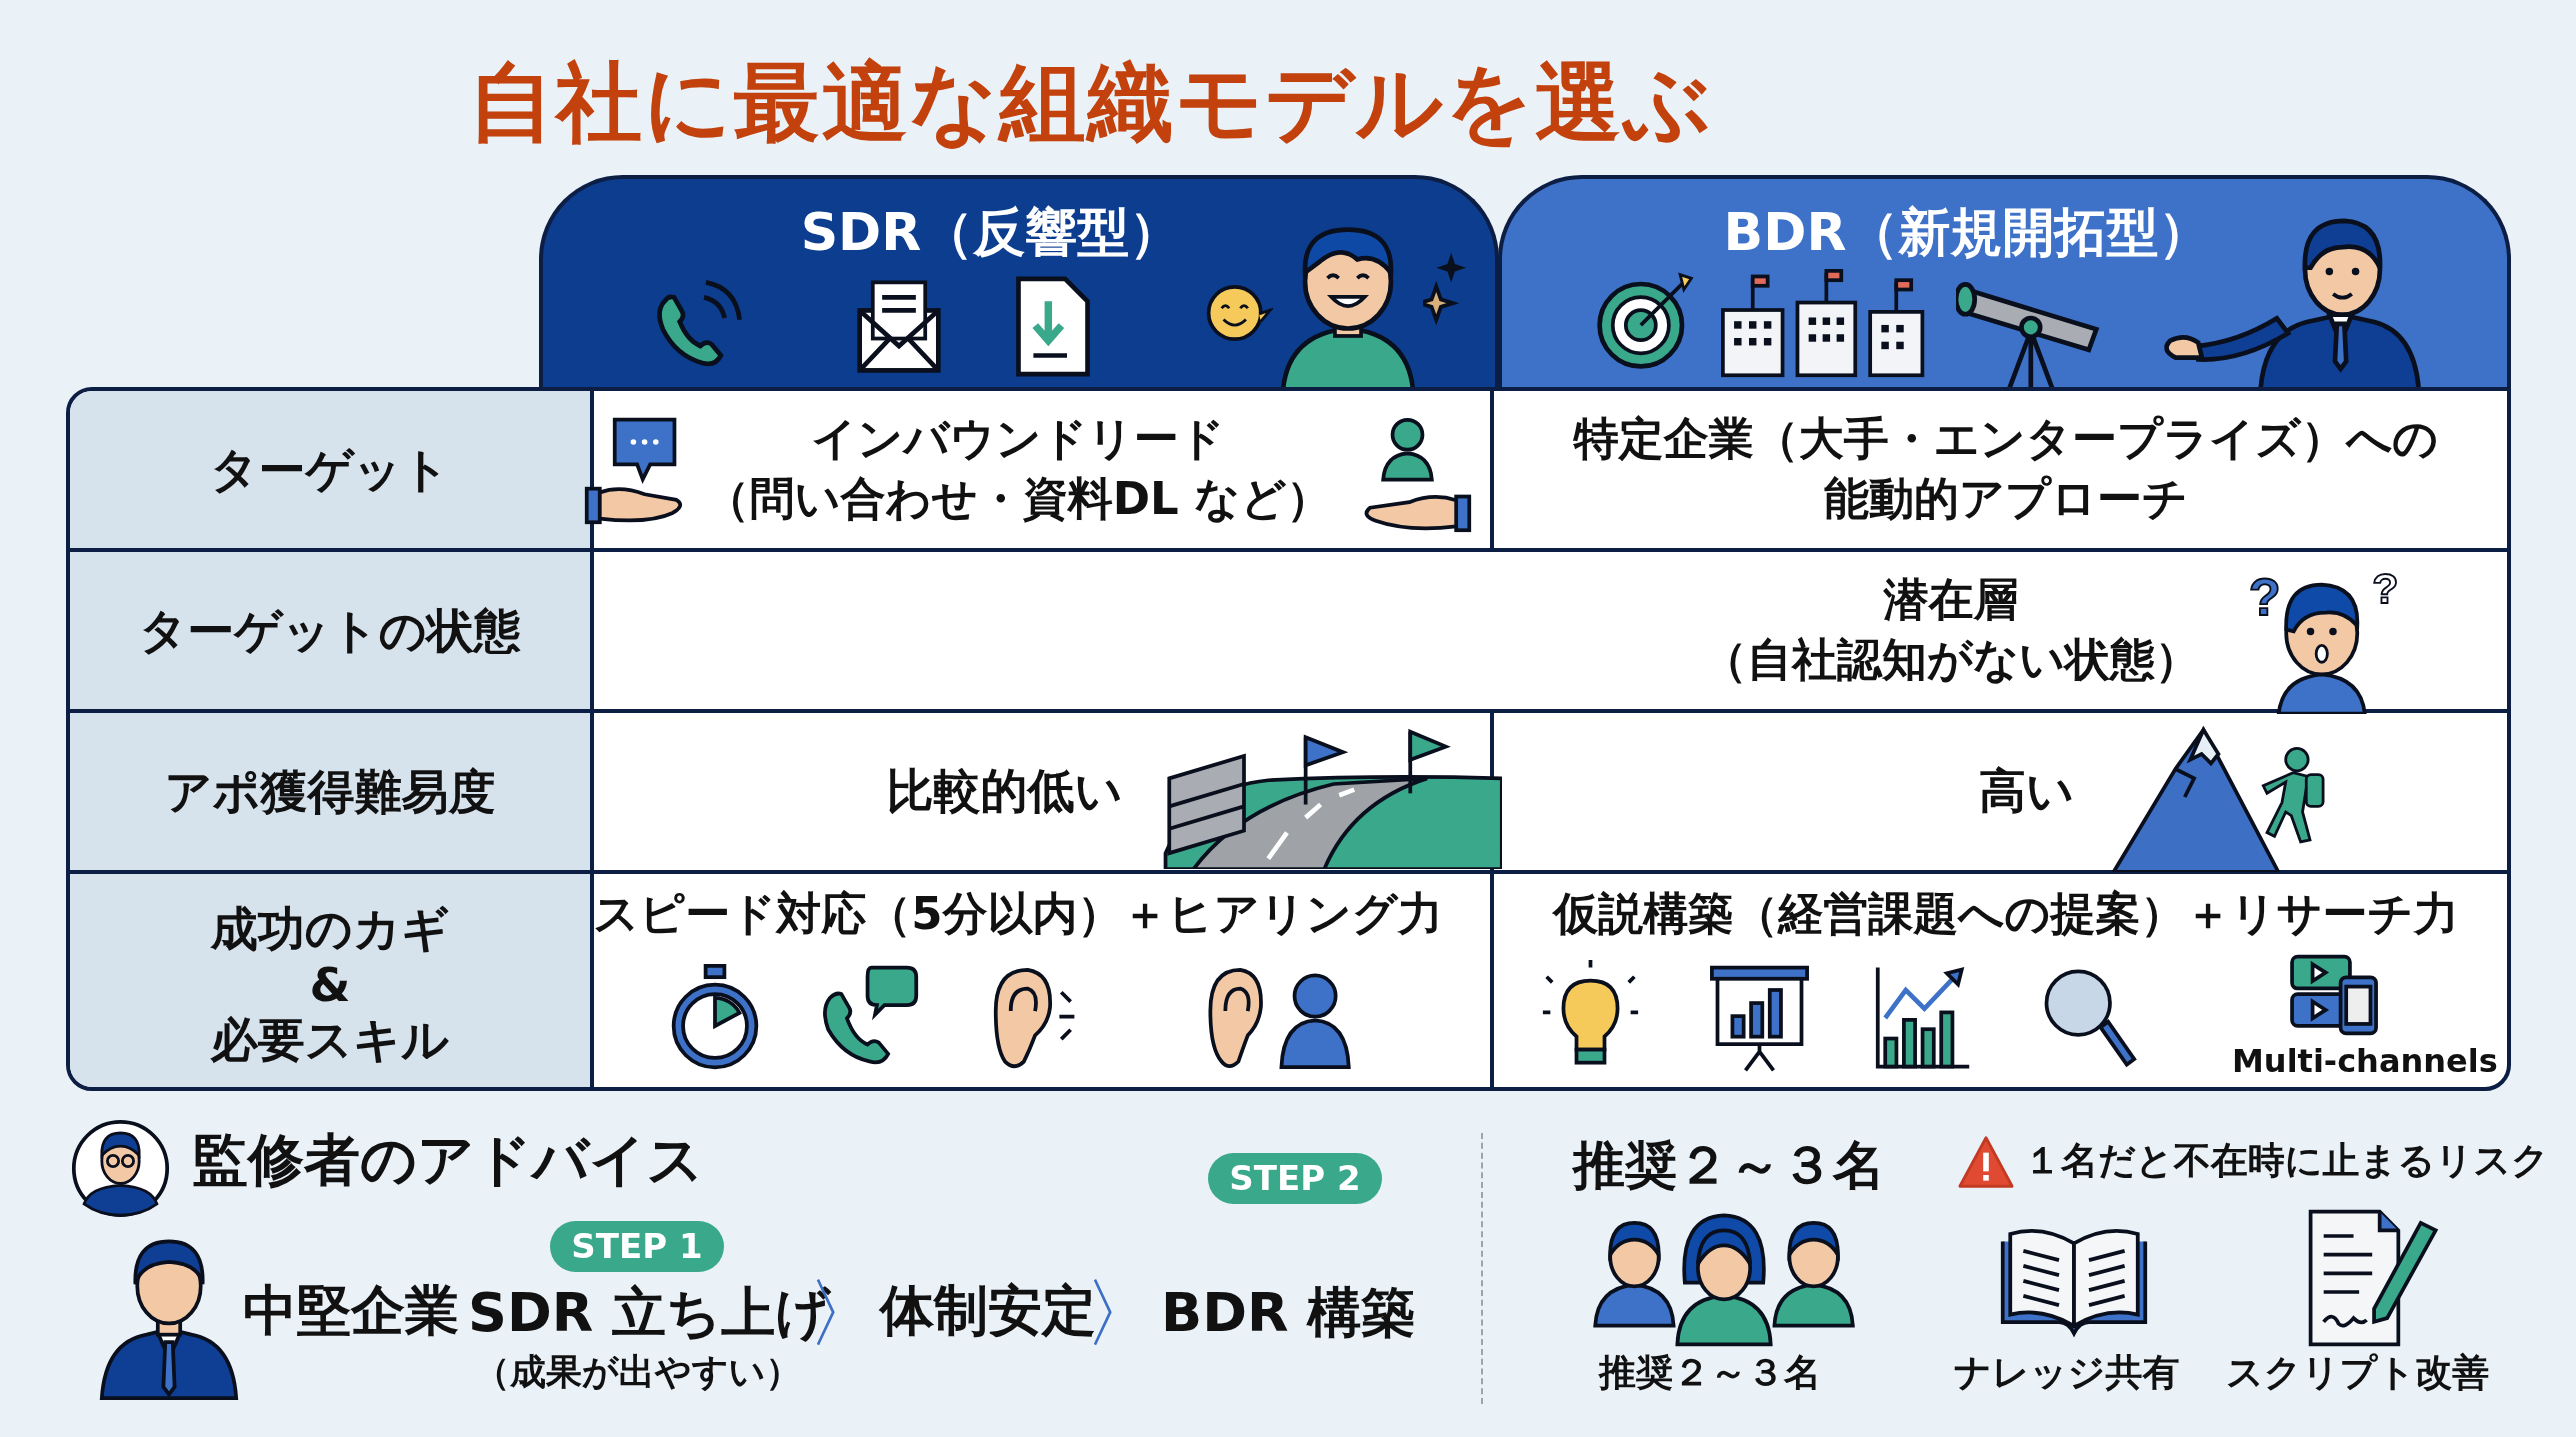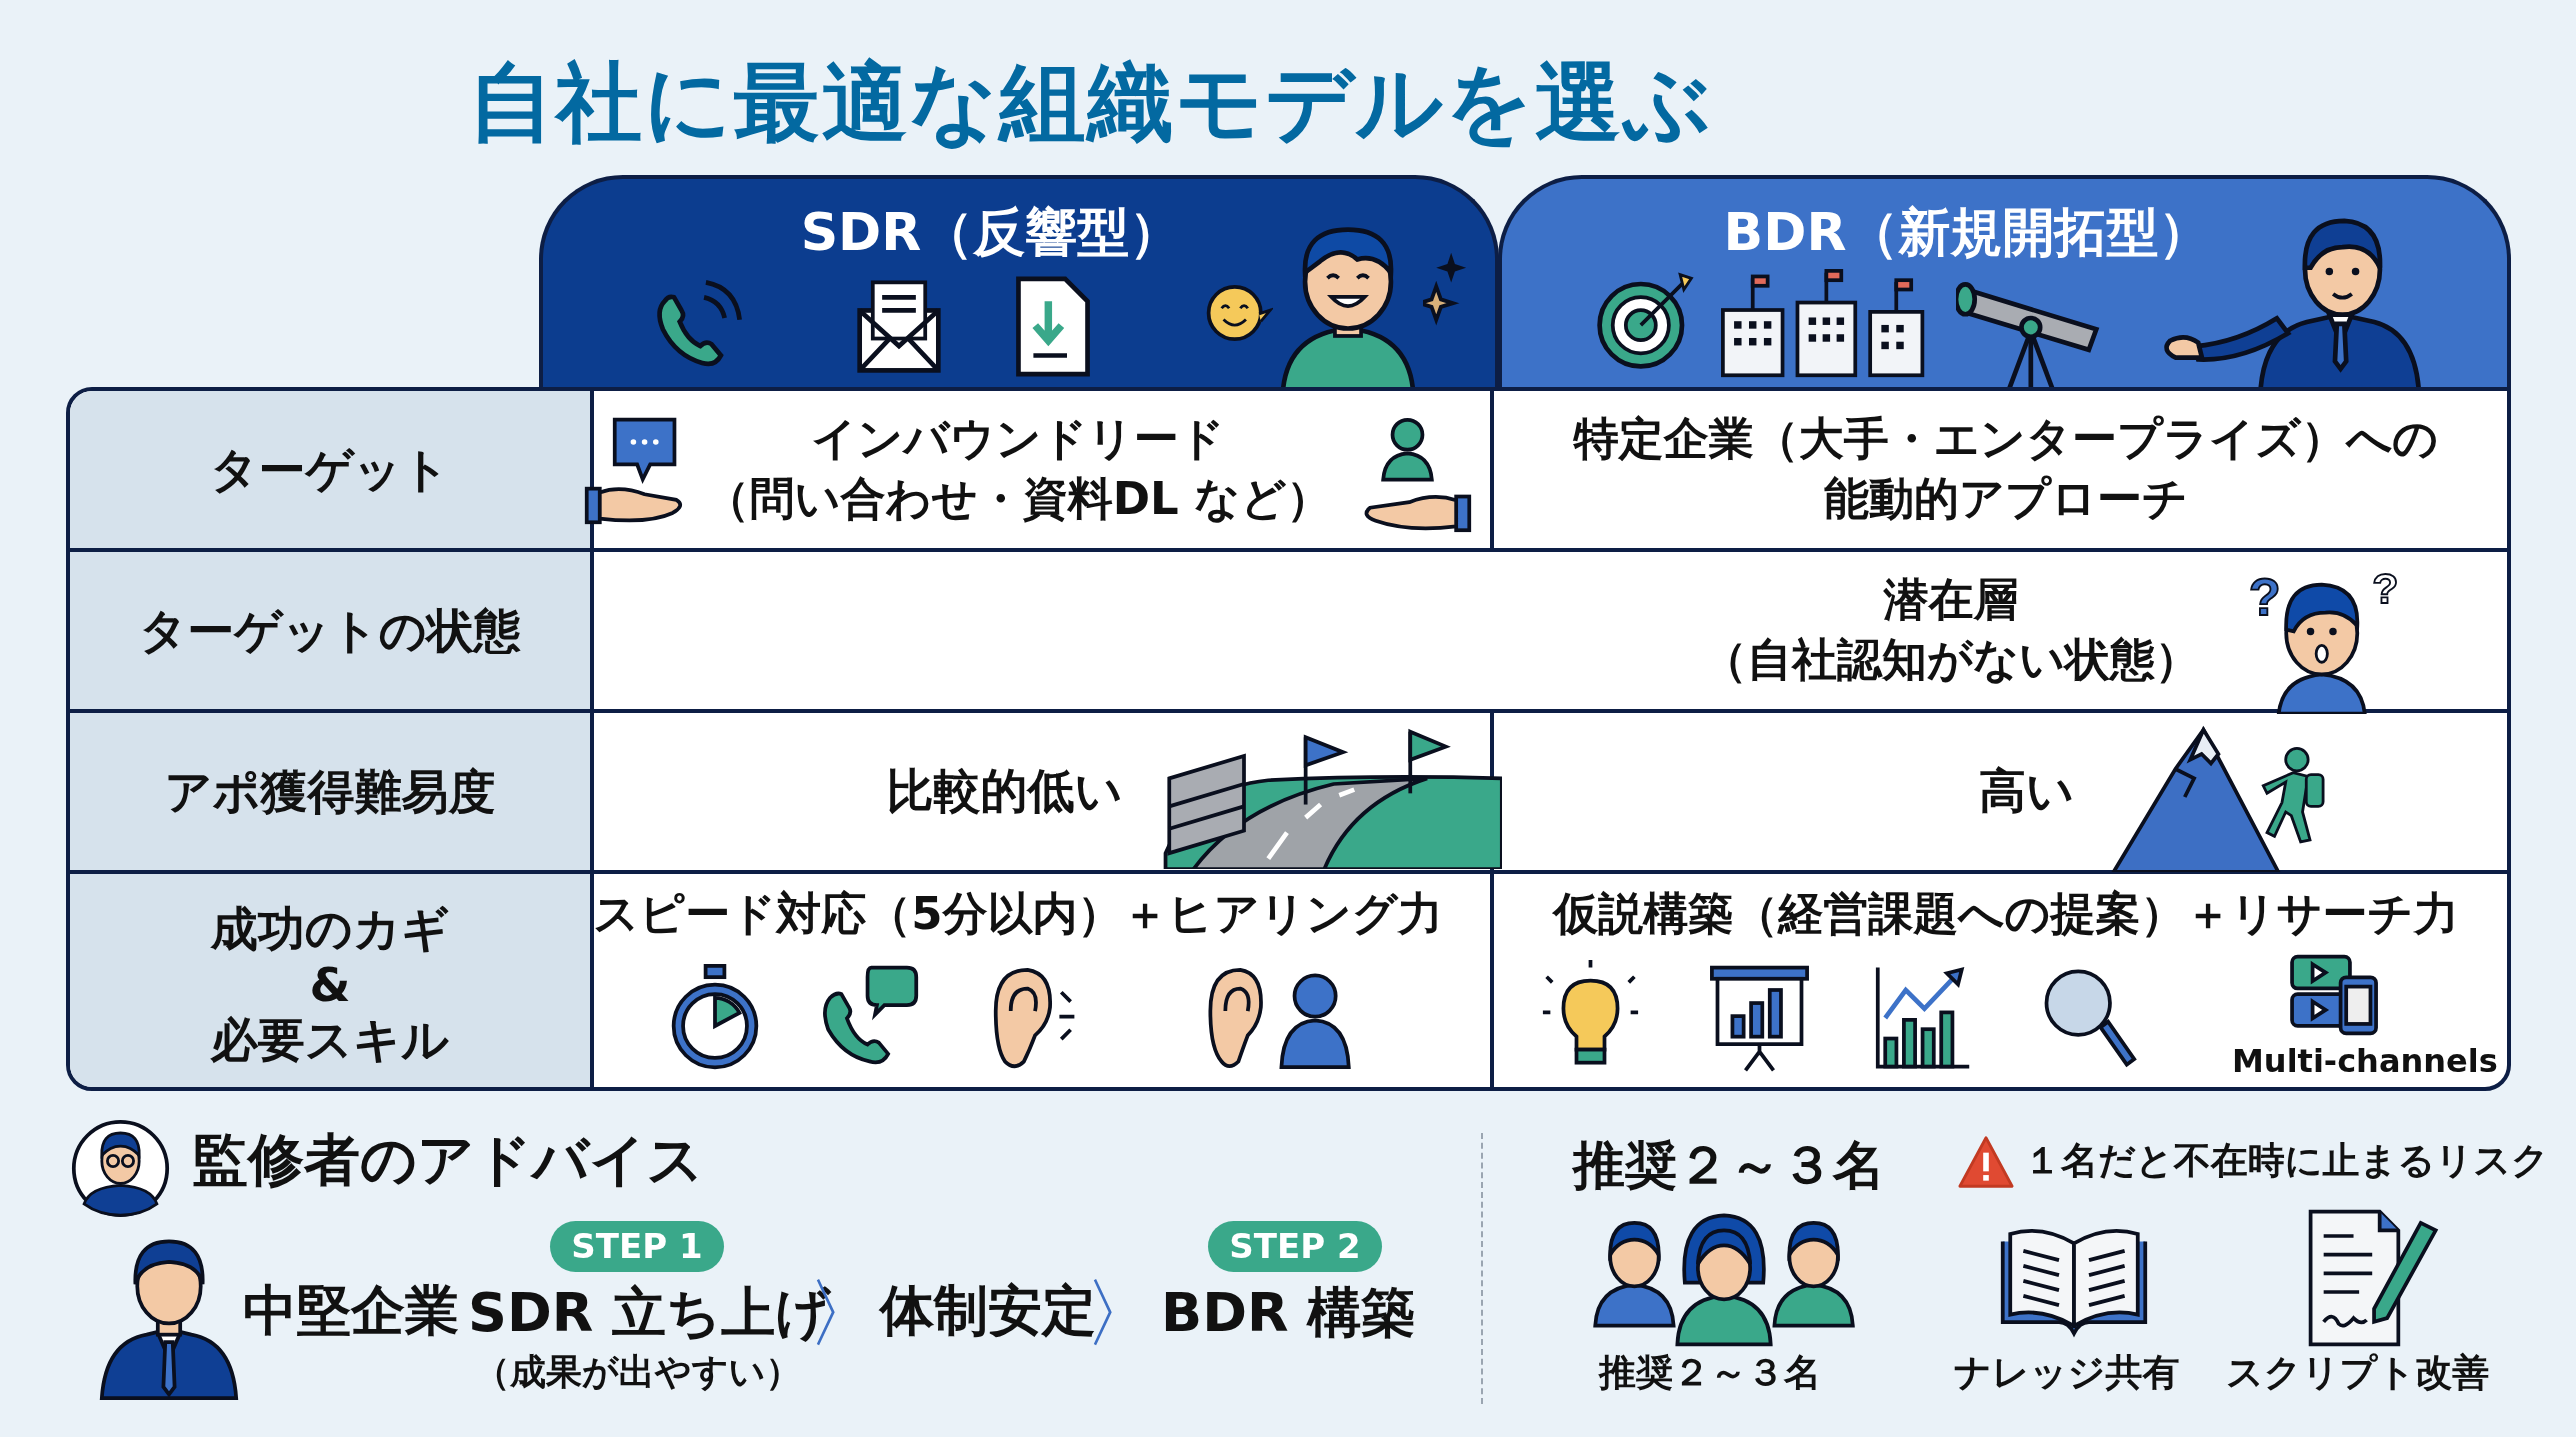--- a/index.html
+++ b/index.html
@@ -6,21 +6,21 @@
   html, body { width: 2576px; height: 1438px; overflow: hidden; }
   body {
     background: #eaf2f8;
     font-family: "DejaVu Sans", "Liberation Sans", sans-serif;
     color: #111;
     position: relative;
   }
   .abs { position: absolute; }
   .title {
     left: 0; width: 2181px; top: 45px; text-align: center;
-    font-size: 86px; font-weight: bold; letter-spacing: 1.9px; color: #0369a1;
+    font-size: 86px; font-weight: bold; letter-spacing: 1.9px; color: #c2410c;
   }
   
   .hdr {
     top: 175px; height: 213px;
     border: 4.7px solid #0d1e45; border-bottom: none;
     border-radius: 84px 84px 0 0;
     overflow: hidden;
   }
   .hdr-sdr { left: 539px; width: 960px; background: #0c3d8f; }
   .hdr-bdr { left: 1498px; width: 1013px; background: #3d72c8; }
@@ -373,21 +373,21 @@
 <div class="abs flow-text" style="left:243px;top:1275px;">中堅企業</div>
 
 <div class="abs step-badge" style="left:550px;top:1221px;width:174px;">STEP 1</div>
 <div class="abs flow-text" style="left:468px;top:1277px;">SDR 立ち上げ</div>
 <div class="abs" style="left:474px;top:1348px;font-weight:bold;font-size:36px;white-space:nowrap;">（成果が出やすい）</div>
 
 <div class="abs chev" style="left:807px;top:1264px;">〉</div>
 <div class="abs flow-text" style="left:880px;top:1275px;">体制安定</div>
 <div class="abs chev" style="left:1084px;top:1264px;">〉</div>
 
-<div class="abs step-badge" style="left:1208px;top:1221px;width:174px;">STEP 2</div>
+<div class="abs step-badge" style="left:1208px;top:1153px;width:174px;">STEP 2</div>
 <div class="abs flow-text" style="left:1161px;top:1277px;">BDR 構築</div>
 
 <div class="abs dash"></div>
 
 <div class="abs big" style="left:1573px;top:1131px;">推奨２～３名</div>
 <svg class="abs" style="left:1956px;top:1134px" width="60" height="56" viewBox="0 0 64 60">
   <path d="M32 4 L60 56 H4Z" fill="#e04a32" stroke="#c23a22" stroke-width="3" stroke-linejoin="round"></path>
   <rect x="29" y="20" width="6" height="20" fill="#fff"></rect>
   <rect x="29" y="44" width="6" height="6" fill="#fff"></rect>
 </svg>

